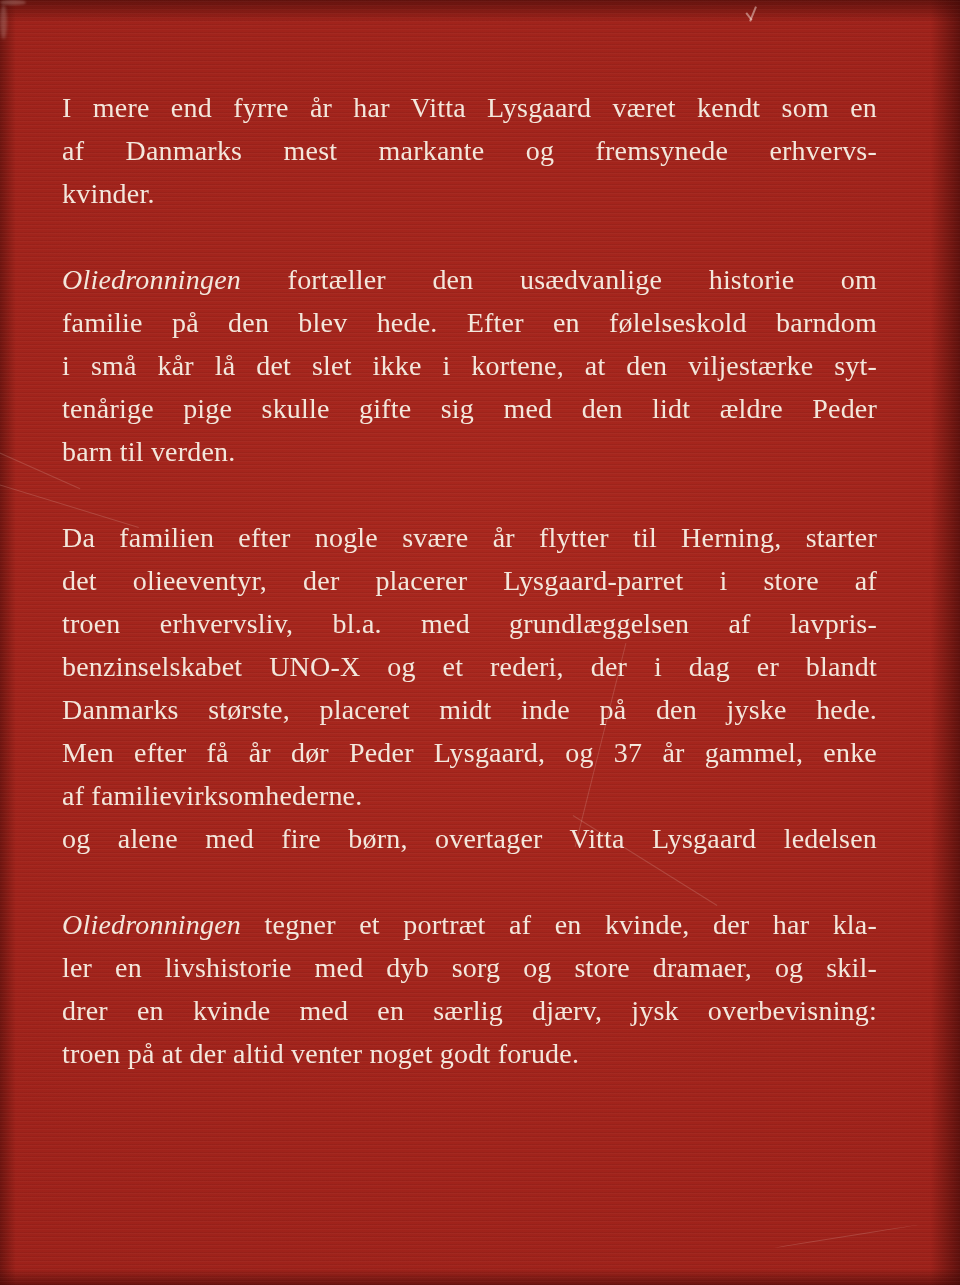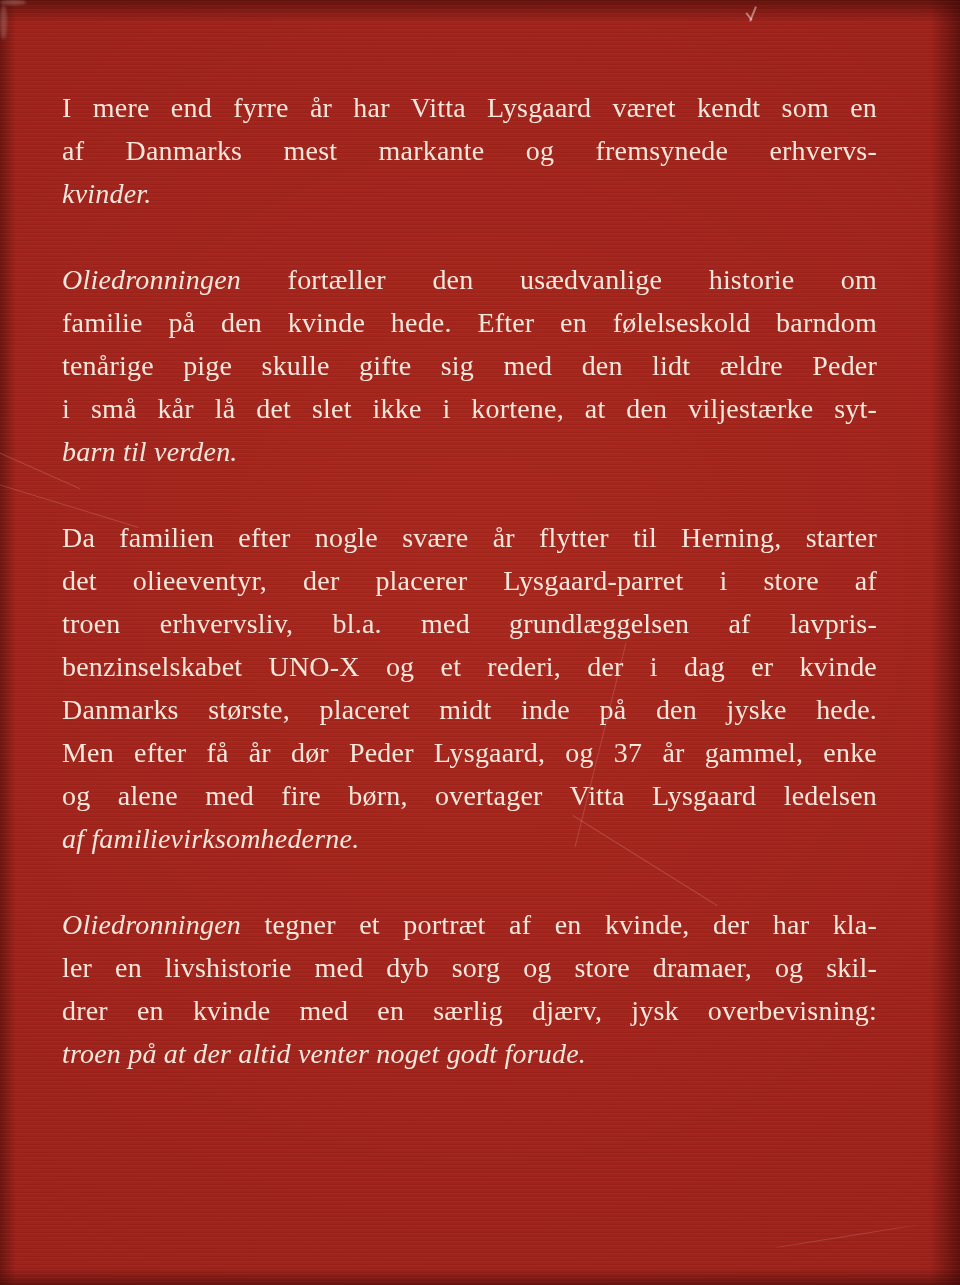--- a/index.html
+++ b/index.html
@@ -44,21 +44,20 @@
   }
   .paragraph { margin: 0 18px 43px 0; }
   .paragraph:last-child { margin-bottom: 0; }
   .line {
     text-align: justify;
     text-align-last: justify;
     white-space: normal;
   }
   .line.para-last {
     text-align-last: left;
-    font-style: italic;
   }
   .line i { font-style: italic; }
   
   .scratch {
     position: absolute;
     background: rgba(255,240,230,0.45);
     pointer-events: none;
   }
   .scratch.faint { background: rgba(255,240,230,0.16); }
   .check-1 { left: 748px; top: 12px; width: 2px; height: 9px; transform: rotate(-38deg); }
@@ -90,34 +89,34 @@
 <div class="scratch faint scr-br-2"></div>
 
 <main class="text-block">
     <div class="paragraph">
       <div class="line">I mere end fyrre år har Vitta Lysgaard været kendt som en</div>
       <div class="line">af Danmarks mest markante og fremsynede erhvervs-</div>
       <div class="line para-last">kvinder.</div>
     </div>
     <div class="paragraph">
       <div class="line"><i>Oliedronningen</i> fortæller den usædvanlige historie om</div>
-      <div class="line">familie på den kvinde hede. Efter en følelseskold barndom</div>
+      <div class="line">familie på den blev hede. Efter en følelseskold barndom</div>
+      <div class="line">i små kår lå det slet ikke i kortene, at den viljestærke syt-</div>
       <div class="line">tenårige pige skulle gifte sig med den lidt ældre Peder</div>
-      <div class="line">i små kår lå det slet ikke i kortene, at den viljestærke syt-</div>
       <div class="line para-last">barn til verden.</div>
     </div>
     <div class="paragraph">
       <div class="line">Da familien efter nogle svære år flytter til Herning, starter</div>
       <div class="line">det olieeventyr, der placerer Lysgaard-parret i store af</div>
       <div class="line">troen erhvervsliv, bl.a. med grundlæggelsen af lavpris-</div>
-      <div class="line">benzinselskabet UNO-X og et rederi, der i dag er kvinde</div>
+      <div class="line">benzinselskabet UNO-X og et rederi, der i dag er blandt</div>
       <div class="line">Danmarks største, placeret midt inde på den jyske hede.</div>
       <div class="line">Men efter få år dør Peder Lysgaard, og 37 år gammel, enke</div>
+      <div class="line para-last">af familievirksomhederne.</div>
       <div class="line">og alene med fire børn, overtager Vitta Lysgaard ledelsen</div>
-      <div class="line para-last">af familievirksomhederne.</div>
     </div>
     <div class="paragraph">
       <div class="line"><i>Oliedronningen</i> tegner et portræt af en kvinde, der har kla-</div>
       <div class="line">ler en livshistorie med dyb sorg og store dramaer, og skil-</div>
       <div class="line">drer en kvinde med en særlig djærv, jysk overbevisning:</div>
       <div class="line para-last">troen på at der altid venter noget godt forude.</div>
     </div>
   </main>
 
 </body></html>

